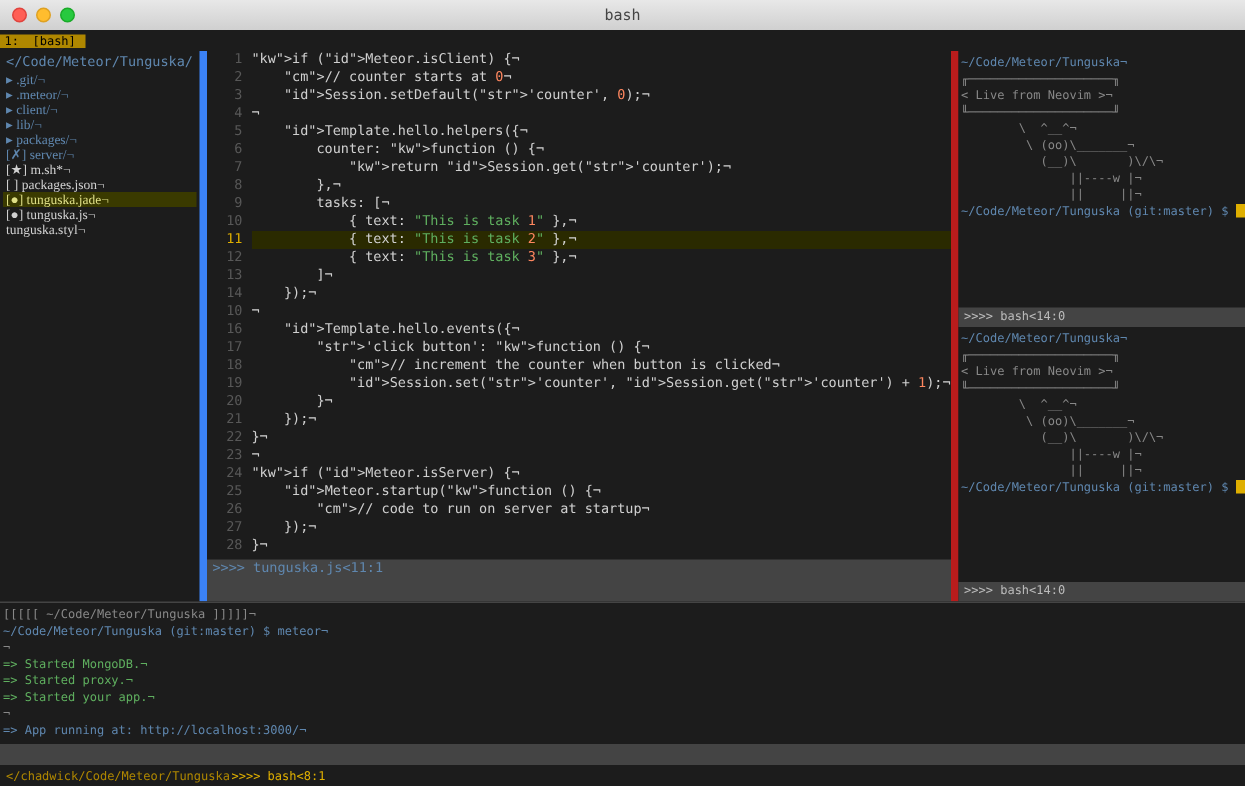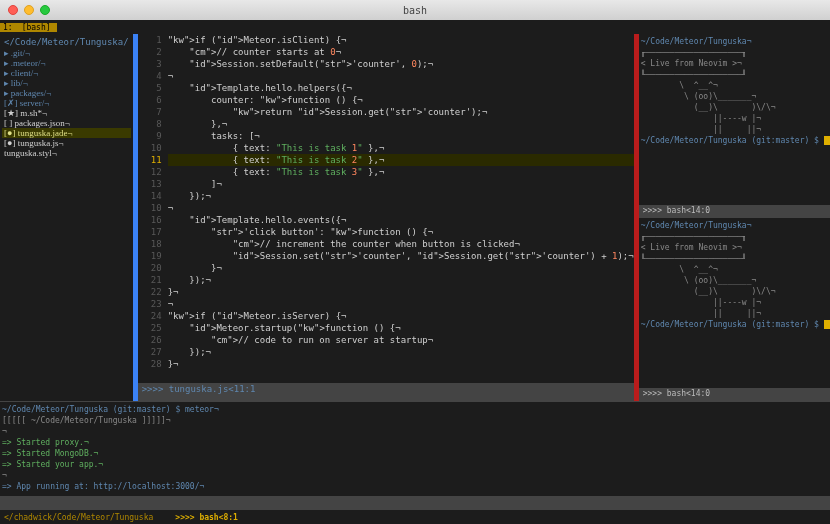--- a/index.html
+++ b/index.html
@@ -25,39 +25,39 @@
 .editor { flex: 1; display: flex; flex-direction: column; }
 .code-area { flex: 1; display: flex; }
 .gutter { width: 30px; text-align: right; color: #585858; padding-right: 6px; }
 .gut-line { height: 12px; line-height: 12px; }
 .gut-line.cur { color: #dfaf00; }
 .code { flex: 1; }
 .code-line { height: 12px; line-height: 12px; white-space: pre; }
 .code-line.cur { background: #2a2a00; }
 .str { color: #5faf5f; }
 .num { color: #ff875f; }
-.ed-status { background: #444; color: #bbb; padding: 1px 4px; height: 18px; display: flex; }
+.ed-status { background: #444; color: #bbb; padding: 1px 4px; height: 28px; display: flex; }
 .ed-status .l { color: #5f87af; }
 .right-col { width: 225px; display: flex; flex-direction: column; border-left: 5px solid #b91c1c; }
 .term-pane { flex: 1; background: #1c1c1c; padding: 2px; overflow: hidden; }
 .term-line { height: 11px; line-height: 11px; white-space: pre; font-size: 8px; color: #888; }
 .term-line.path { color: #5f87af; }
 .term-line.banner { color: #888; }
 .term-line.prompt { color: #5f87af; }
 .cursor { background: #dfaf00; color: #000; padding: 0 2px; }
 .term-status { background: #444; color: #bbb; padding: 1px 4px; height: 13px; font-size: 8px; }
 .bottom-pane { height: 95px; background: #1c1c1c; border-top: 1px solid #444; padding: 2px; }
 .bot-line { height: 11px; line-height: 11px; white-space: pre; color: #888; font-size: 8px; }
 .bot-line.path { color: #5f87af; }
 .bot-line.ok { color: #5faf5f; }
 .bot-line.run { color: #5f87af; }
 .bot-status { background: #444; height: 14px; display: flex; align-items: center; padding: 0 4px; font-size: 8px; }
 .statusbar { height: 14px; background: #1c1c1c; color: #888; display: flex; align-items: center; padding: 0 4px; font-size: 8px; }
 .sb-path { color: #af8700; }
-.sb-pos { color: #dfaf00; margin-left: 22px; font-weight: bold; }
+.sb-pos { color: #dfaf00; margin-left: 1px; }
 </style>
 </head>
 <body>
 
 <div class="window">
   <div class="titlebar">
     <div class="traffic-lights">
       <div class="tl tl-close"></div>
       <div class="tl tl-min"></div>
       <div class="tl tl-max"></div>
@@ -188,25 +188,25 @@
               <div class="term-line banner">               ||     ||¬</div>
             </div>
           <div class="term-line prompt"><span>~/Code/Meteor/Tunguska (git:master) $</span> <span class="cursor"> </span></div>
         </div>
         <div class="term-status">&gt;&gt;&gt;&gt; bash&lt;14:0</div>
       </div>
 
     </div>
 
     <div class="bottom-pane">
+      <div class="bot-line">[[[[[ ~/Code/Meteor/Tunguska ]]]]]¬</div>
       <div class="bot-line path">~/Code/Meteor/Tunguska (git:master) $ meteor¬</div>
-      <div class="bot-line">[[[[[ ~/Code/Meteor/Tunguska ]]]]]¬</div>
       <div class="bot-line">¬</div>
+      <div class="bot-line ok">=&gt; Started MongoDB.¬</div>
       <div class="bot-line ok">=&gt; Started proxy.¬</div>
-      <div class="bot-line ok">=&gt; Started MongoDB.¬</div>
       <div class="bot-line ok">=&gt; Started your app.¬</div>
       <div class="bot-line">¬</div>
       <div class="bot-line run">=&gt; App running at: http://localhost:3000/¬</div>
     </div>
     <div class="bot-status"></div>
   </div>
 
   <div class="statusbar">
     <span class="sb-path">&lt;/chadwick/Code/Meteor/Tunguska</span>
     <span class="sb-pos">&gt;&gt;&gt;&gt; bash&lt;8:1</span>

